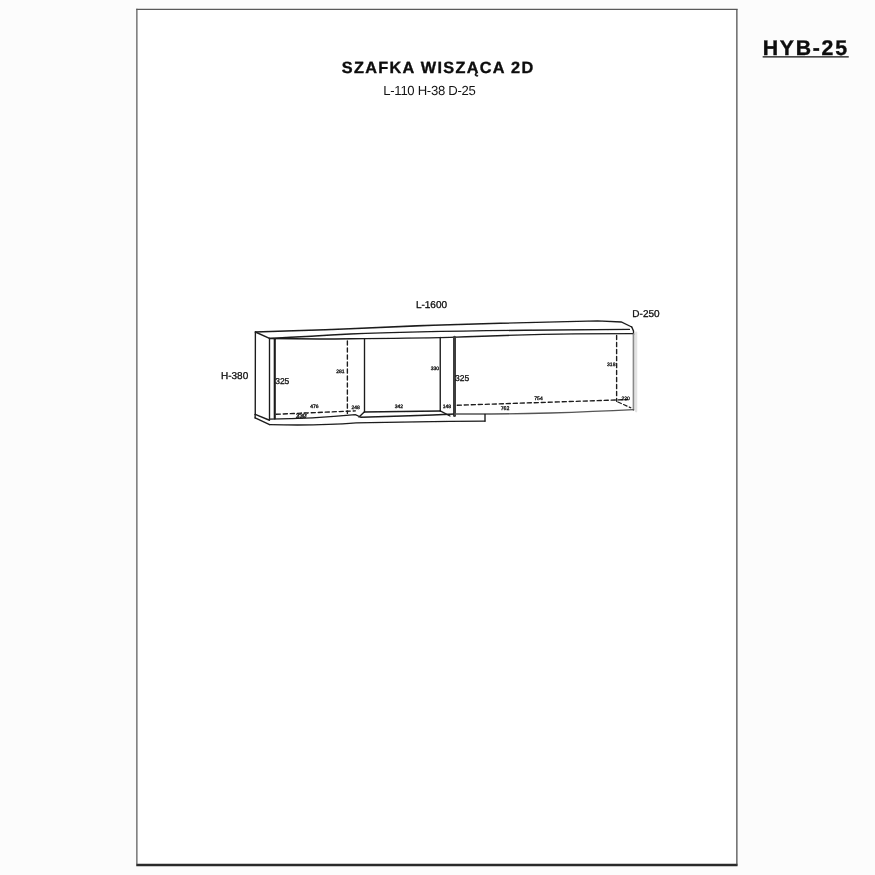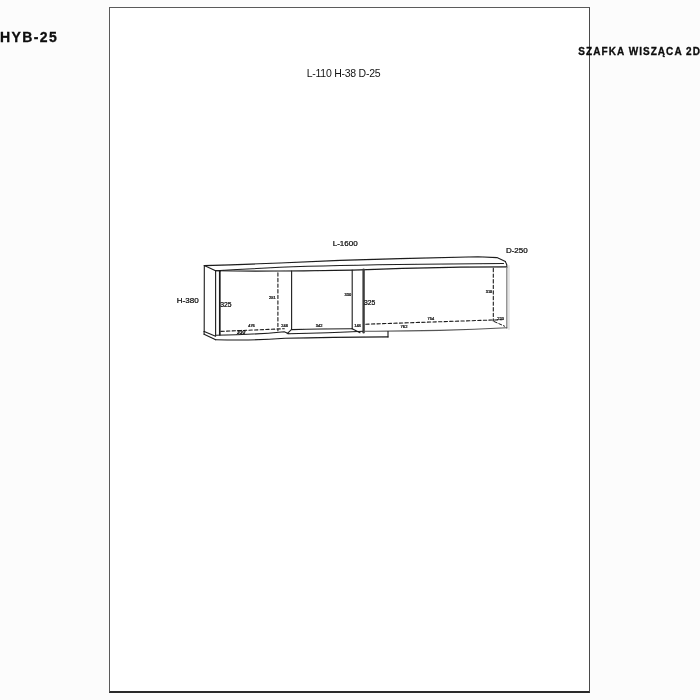--- a/index.html
+++ b/index.html
@@ -3,24 +3,24 @@
 <meta charset="utf-8">
 <style>
   html,body{margin:0;padding:0;}
   body{width:700px;height:700px;background:#fcfcfc;position:relative;
        font-family:"Liberation Sans", sans-serif;overflow:hidden;}
   #page{position:absolute;left:109px;top:7px;width:481px;height:686px;
         background:#ffffff;
         border-top:1px solid #5a5a5a;border-left:1px solid #5a5a5a;
         border-right:1px solid #4a4a4a;border-bottom:2px solid #2a2a2a;
         box-sizing:border-box;}
-  .t1{position:absolute;left:0;top:29px;width:679px;text-align:left;
-      font-weight:bold;font-size:14px;letter-spacing:1.4px;color:#0d0d0d;-webkit-text-stroke:0.3px #0d0d0d;}
-  .t2{position:absolute;left:0;top:46px;width:701px;text-align:right;
-      font-weight:bold;font-size:10px;letter-spacing:1.05px;color:#0d0d0d;
+  .t1{position:absolute;left:0;top:29px;width:679px;text-align:right;
+      font-weight:bold;font-size:17px;letter-spacing:1.4px;color:#0d0d0d;text-decoration:underline;-webkit-text-stroke:0.3px #0d0d0d;}
+  .t2{position:absolute;left:0;top:46px;width:701px;text-align:center;
+      font-weight:bold;font-size:13px;letter-spacing:1.05px;color:#0d0d0d;
       -webkit-text-stroke:0.3px #0d0d0d;}
   .t3{position:absolute;left:0;top:67px;width:687px;text-align:center;
       font-size:10.5px;letter-spacing:-0.25px;color:#141414;}
   svg{position:absolute;left:0;top:0;}
 </style>
 </head>
 <body>
 <div id="page"></div>
 <div class="t1">HYB-25</div>
 <div class="t2">SZAFKA WISZĄCA 2D</div>

